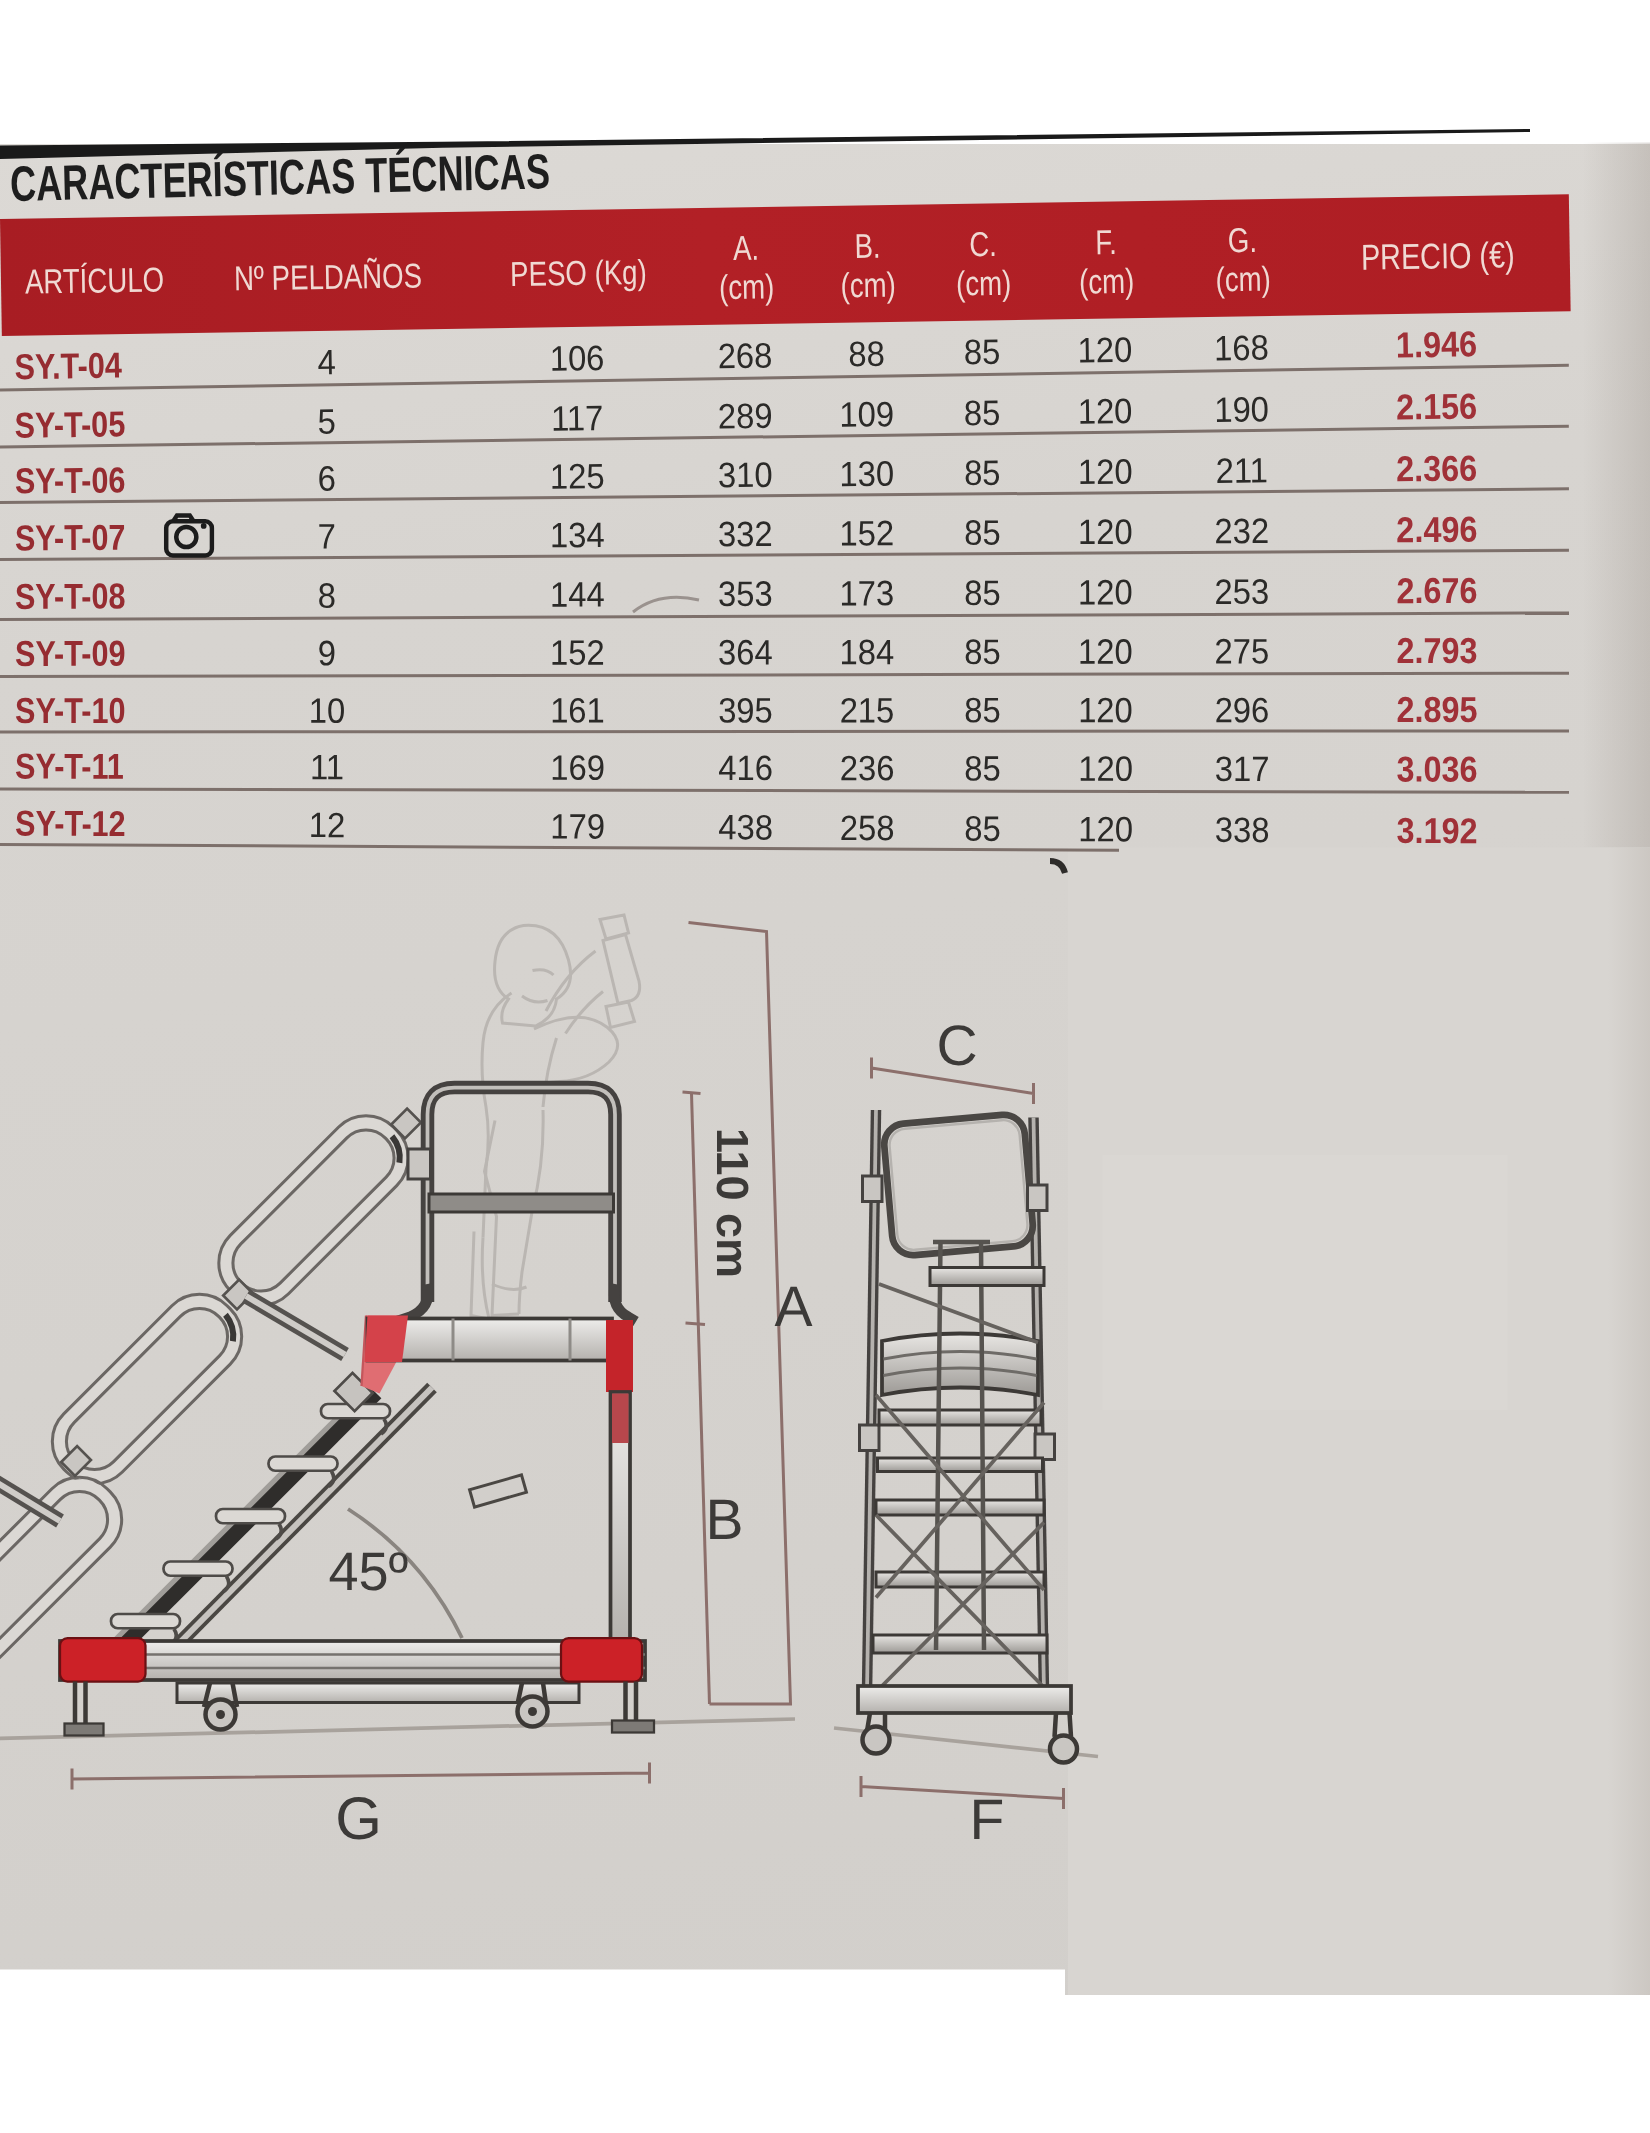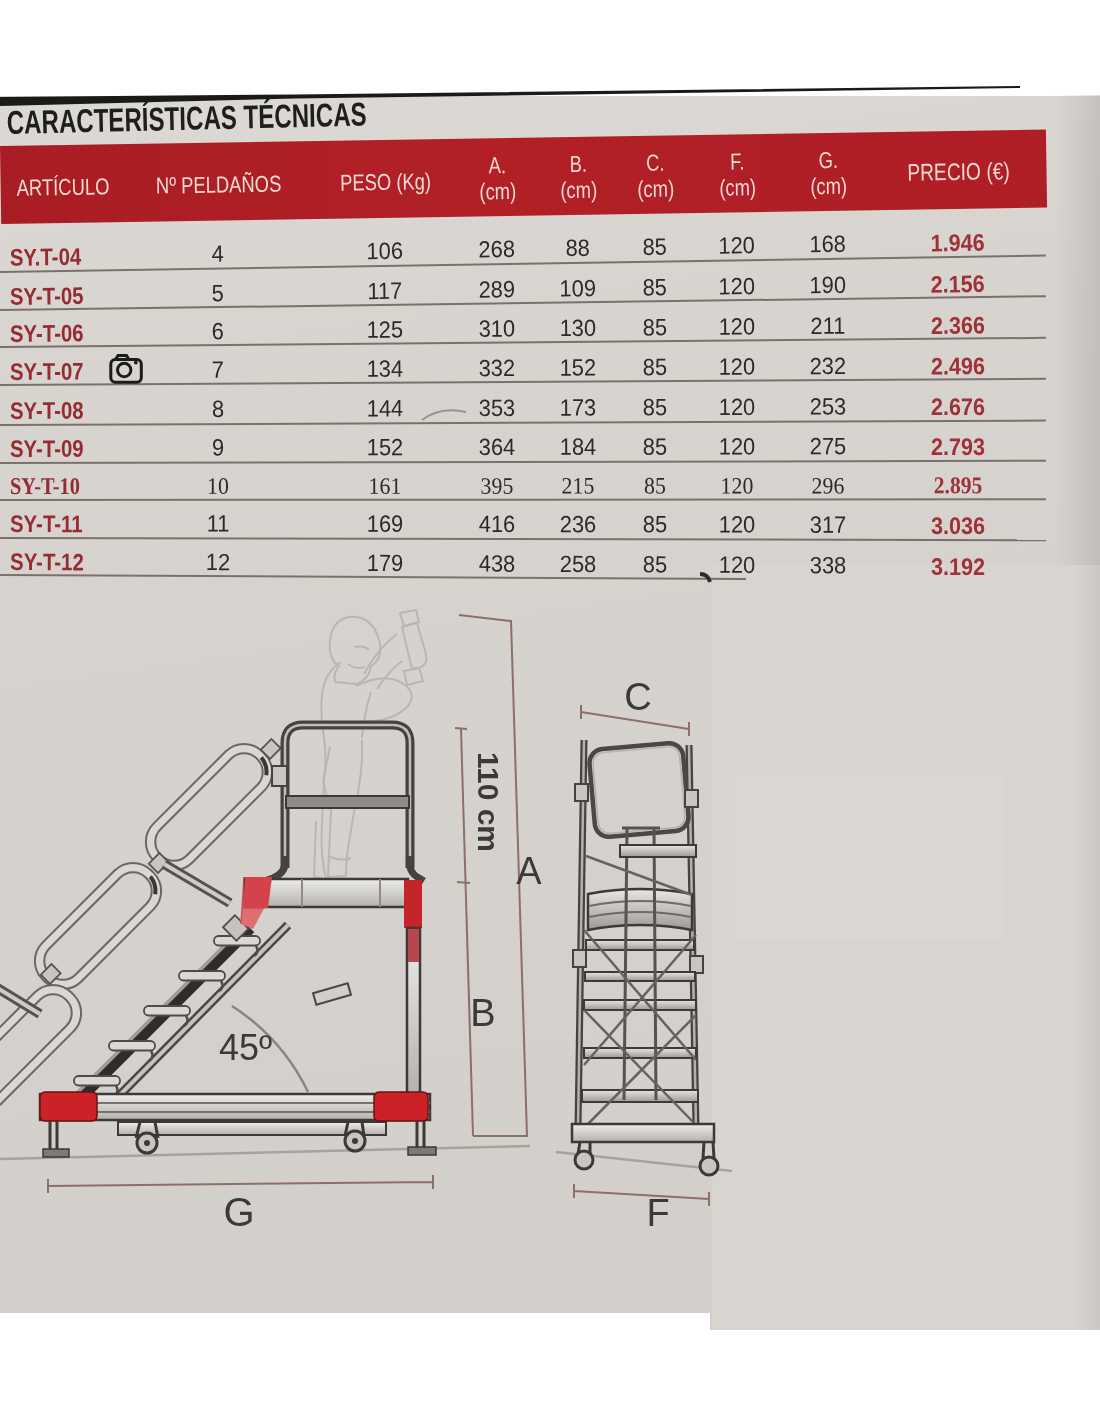--- a/index.html
+++ b/index.html
@@ -60,21 +60,21 @@
 
   <span class="hc" style="left:595px;width:120px;top:160px;">C.<br>(cm)</span>
 
   <span class="hc" style="left:677px;width:120px;top:160px;">F.<br>(cm)</span>
 
   <span class="hc" style="left:768px;width:120px;top:160px;">G.<br>(cm)</span>
 
   <span class="hc" style="left:868px;width:180px;top:174px;font-size:24px;">PRECIO (€)</span>
 </div>
 
-<div style="position:absolute;left:0;top:12px;width:948px;height:620px;">
+<div style="position:absolute;left:0;top:0;width:948px;height:620px;">
 
 <div style="position:absolute;left:0;top:0;width:1100px;height:600px;transform:rotate(-0.9deg);transform-origin:0 260px;">
       <span class="lbl" style="left:10px;top:232px;">SY.T-04</span>
       <span class="num" style="left:158px;top:232px;">4</span>
       <span class="num" style="left:325px;top:232px;">106</span>
       <span class="num" style="left:437px;top:232px;">268</span>
       <span class="num" style="left:518px;top:232px;">88</span>
       <span class="num" style="left:595px;top:232px;">85</span>
       <span class="num" style="left:677px;top:232px;">120</span>
       <span class="num" style="left:768px;top:232px;">168</span>
@@ -140,21 +140,21 @@
       <span class="num" style="left:325px;top:423px;">152</span>
       <span class="num" style="left:437px;top:423px;">364</span>
       <span class="num" style="left:518px;top:423px;">184</span>
       <span class="num" style="left:595px;top:423px;">85</span>
       <span class="num" style="left:677px;top:423px;">120</span>
       <span class="num" style="left:768px;top:423px;">275</span>
       <span class="price" style="left:898px;top:423px;">2.793</span>
       <div class="sep" style="left:0;top:449.7px;width:1046px;"></div>
     </div>
 
-<div style="position:absolute;left:0;top:0;width:1100px;height:600px;transform:rotate(-0.04deg);transform-origin:0 489px;font-family:Liberation Serif, serif;">
+<div style="position:absolute;left:0;top:0;width:1100px;height:600px;transform:rotate(-0.04deg);transform-origin:0 489px;">
       <span class="lbl" style="left:10px;top:461px;">SY-T-10</span>
       <span class="num" style="left:158px;top:461px;">10</span>
       <span class="num" style="left:325px;top:461px;">161</span>
       <span class="num" style="left:437px;top:461px;">395</span>
       <span class="num" style="left:518px;top:461px;">215</span>
       <span class="num" style="left:595px;top:461px;">85</span>
       <span class="num" style="left:677px;top:461px;">120</span>
       <span class="num" style="left:768px;top:461px;">296</span>
       <span class="price" style="left:898px;top:461px;">2.895</span>
       <div class="sep" style="left:0;top:487.2px;width:1046px;"></div>

